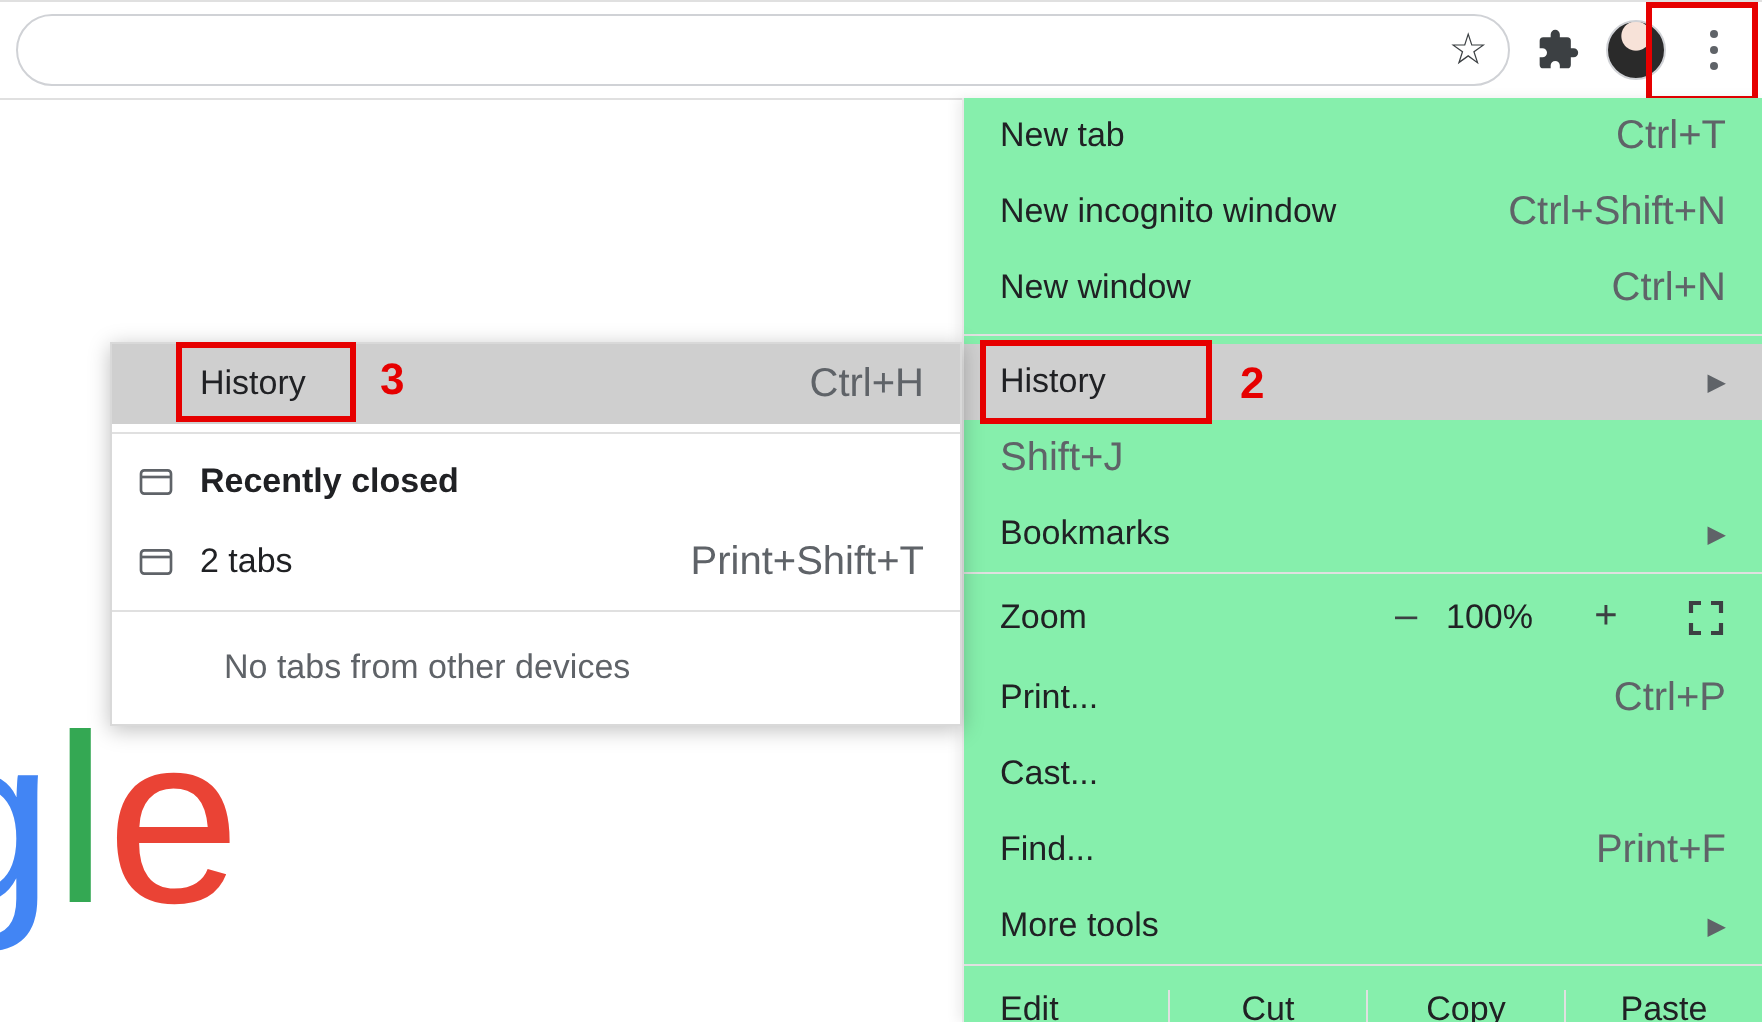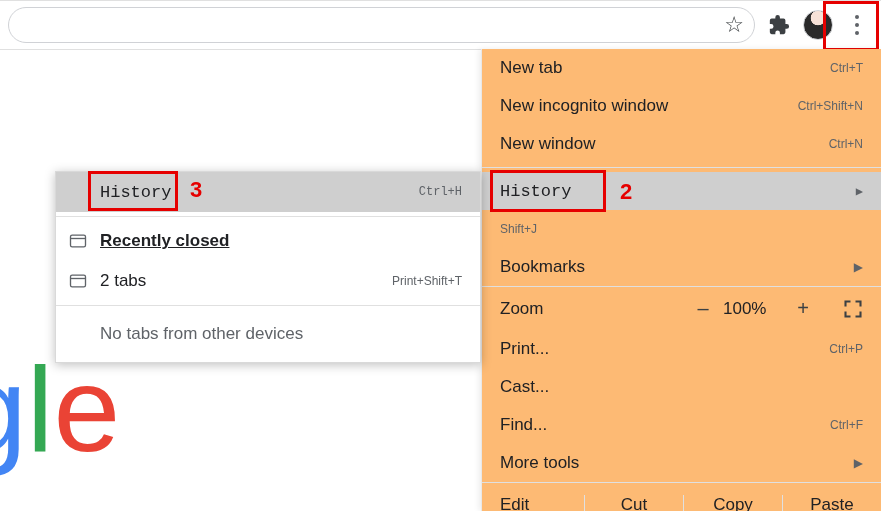--- a/index.html
+++ b/index.html
@@ -62,35 +62,35 @@
     border-top:1px solid #e0e0e0;
     background:#fff;
   }
   .logo-frag {
     position:absolute; left:0; bottom:30px;
     width:180px; height:150px; overflow:hidden;
   }
   
   .main-menu {
     position:absolute; top:0; right:0; width:400px;
-    background:#fdba74;
+    background:#86efac;
     border-left:1px solid #e8e8e8;
     box-shadow:-2px 0 6px rgba(0,0,0,0.08);
     height:462px;
   }
   .mi {
     display:flex; align-items:center;
     padding:0 18px; height:38px;
     cursor:default;
     position:relative;
   }
   .mi .label { flex:1; }
-  .mi .shortcut { color:#5f6368; font-size:12px;}
+  .mi .shortcut { color:#5f6368; font-size:20px;}
   .mi .caret { color:#5f6368; font-size:12px; margin-left:10px;}
-  .mi.highlight { background:#cfcfcf;font-family:Liberation Mono, monospace; }
+  .mi.highlight { background:#cfcfcf; }
   .sep { height:1px; background:#e0e0e0; margin:4px 0;}
   .zoom-row {
     display:flex; align-items:center; height:44px; padding:0 18px;
     border-top:1px solid #e0e0e0;
   }
   .zoom-row .zl { flex:1;}
   .zoom-btn { width:40px; text-align:center; font-size:20px; color:#3c4043;}
   .zoom-pct { width:60px; text-align:left;}
   .fs-icon svg{display:block;}
   .edit-row {
@@ -112,22 +112,22 @@
     border:1px solid #d9d9d9;
   }
   .sub-menu .mi { height:40px; padding:0 18px 0 44px; }
   .sub-menu .mi.top { padding-left:44px;}
   .sub-menu .mi.highlight { background:#cfcfcf; }
   .sub-menu .icon {
     position:absolute; left:12px; top:50%; transform:translateY(-50%);
     width:20px; height:20px;
   }
   .tab-icon rect{ fill:none; stroke:#5f6368; stroke-width:1.6;}
-  .sub-menu .bold { font-weight:700;text-decoration:underline;}
-  .sub-menu .msg { padding:14px 18px 18px 44px; color:#5f6368;}
+  .sub-menu .bold { font-weight:700;}
+  .sub-menu .msg { padding:14px 18px 18px 44px; color:#5f6368;margin-left:12px;}
 </style>
 </head>
 <body>
 
 <div class="omnirow">
   <div class="omnibox">
     <span class="star">☆</span>
   </div>
   <div class="ext-icon">
     <svg width="22" height="22" viewBox="0 0 24 24" fill="#3c4043">
@@ -196,21 +196,21 @@
   </div>
   <div class="mi">
     <span class="label">Print...</span>
     <span class="shortcut">Ctrl+P</span>
   </div>
   <div class="mi">
     <span class="label">Cast...</span>
   </div>
   <div class="mi">
     <span class="label">Find...</span>
-    <span class="shortcut">Ctrl+F</span>
+    <span class="shortcut">Print+F</span>
   </div>
   <div class="mi">
     <span class="label">More tools</span>
     <span class="caret">▶</span>
   </div>
   <div class="edit-row">
     <div class="el">Edit</div>
     <div class="eb">Cut</div>
     <div class="eb">Copy</div>
     <div class="eb">Paste</div>

